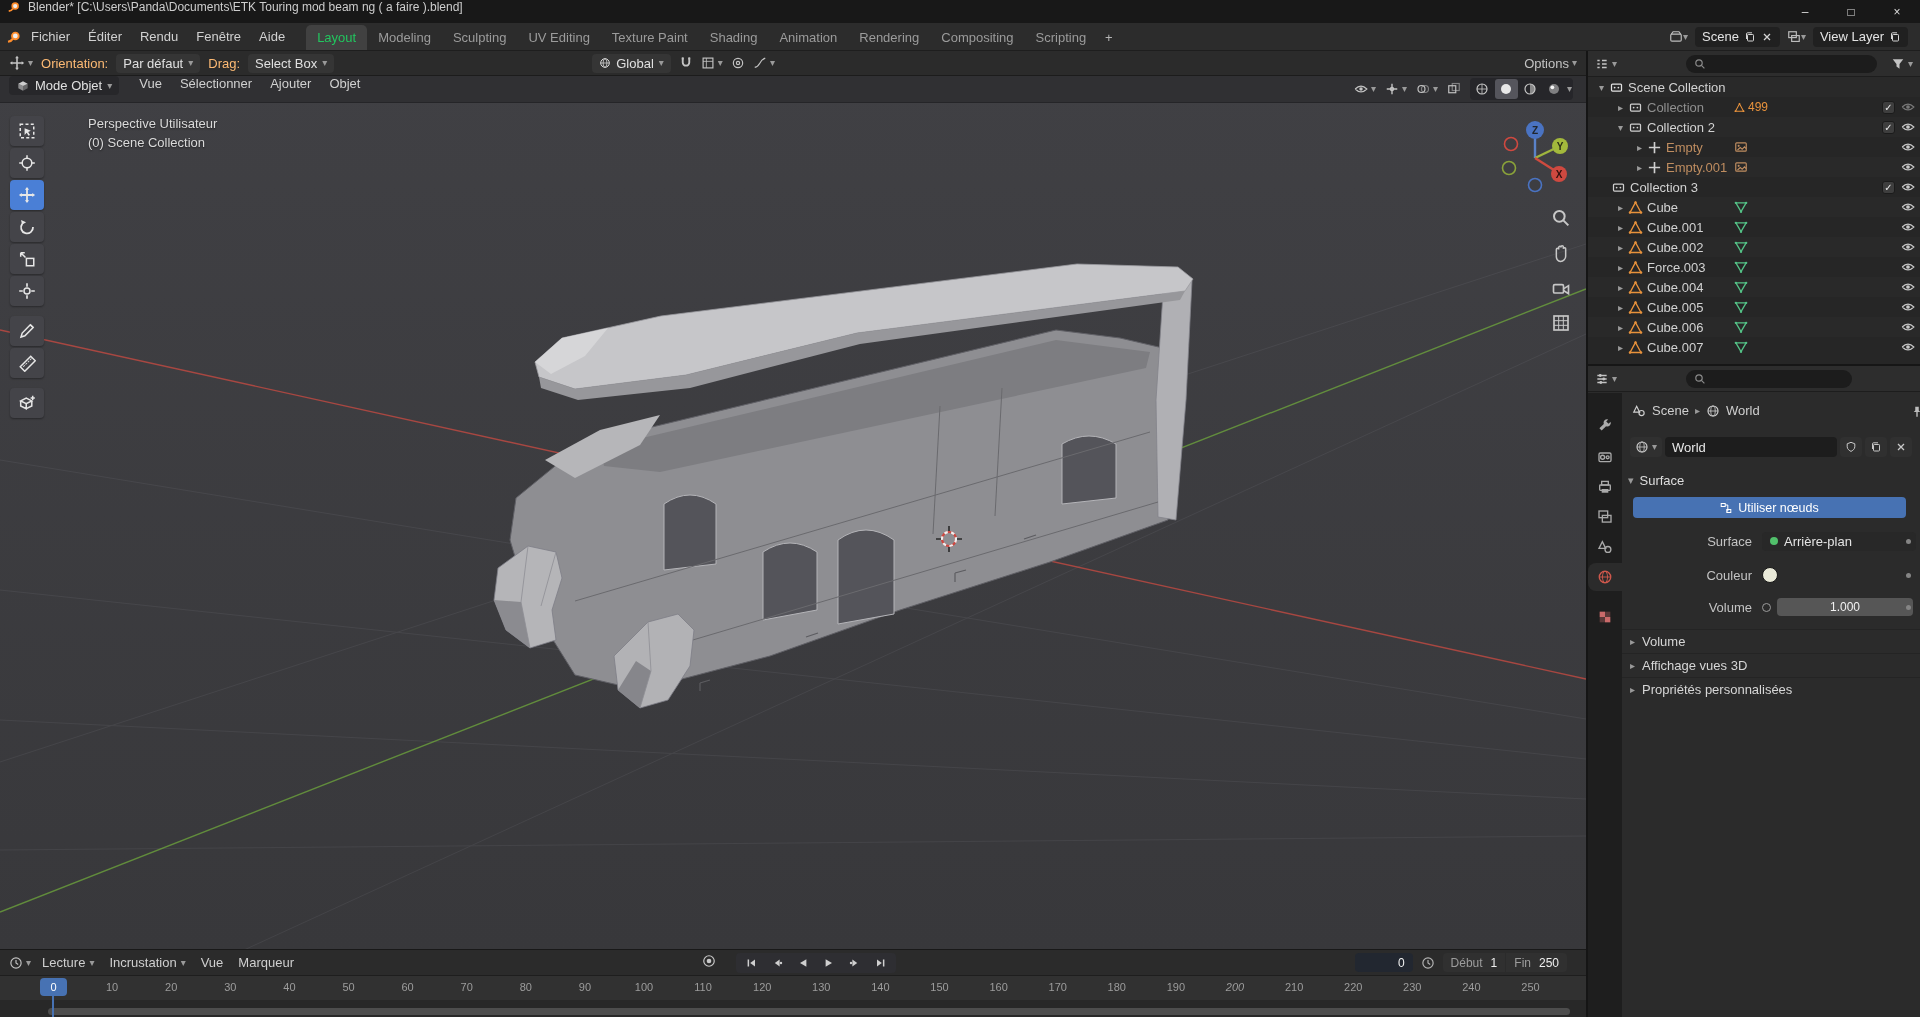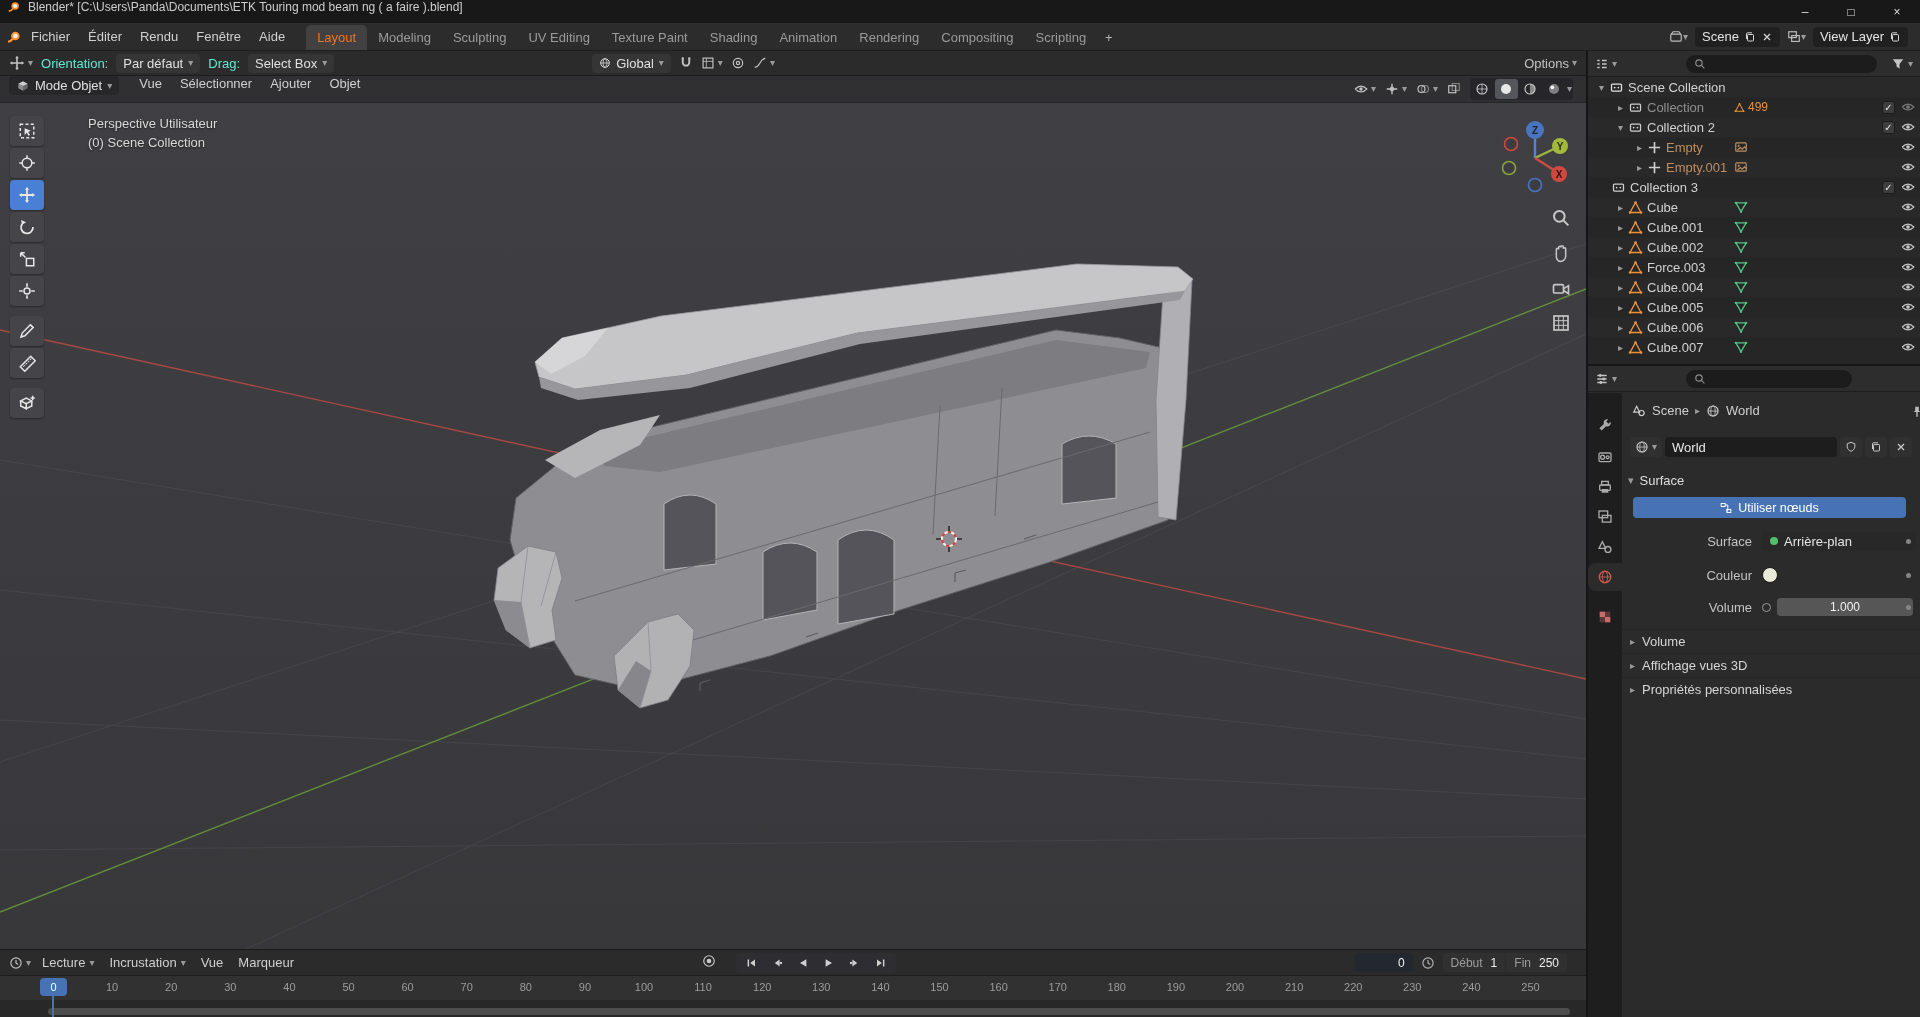--- a/index.html
+++ b/index.html
@@ -14,30 +14,30 @@
   .titlebar{position:absolute;left:0;top:0;right:0;height:23px;background:#181818;display:flex;
             align-items:flex-start;gap:7px;padding-left:7px;font-size:12px;color:#cdcdcd}
   .winbtns{margin-left:auto;display:flex;height:100%}
   .winbtn{width:46px;display:flex;align-items:center;justify-content:center;color:#dcdcdc;font-size:12px}
   
   .menubar{position:absolute;left:0;top:23px;right:0;height:28px;background:#2c2c2c;display:flex;
            align-items:center;border-bottom:1px solid #1e1e1e;box-sizing:border-box;padding-left:6px}
   .menu-item{padding:0 9px;color:#d0d0d0}
   .wtabs{display:flex;align-items:flex-end;height:100%;margin-left:12px}
   .wtab{padding:5px 11px 5px;color:#9b9b9b;border-radius:5px 5px 0 0;font-size:13px}
-  .wtab.active{background:#414141;color:#f97316}
+  .wtab.active{background:#414141;color:#22c55e}
   .addtab{color:#b5b5b5;padding:5px 8px}
   .mb-right{margin-left:auto;display:flex;align-items:center;gap:7px;padding-right:12px}
   .pill{display:flex;align-items:center;gap:5px;background:#202020;border-radius:4px;height:20px;padding:0 7px}
   .pill .val{color:#e3e3e3}
   .minibtn{display:flex;align-items:center;justify-content:center;color:#bdbdbd}
   
   .topbar{position:absolute;left:0;top:51px;width:1586px;height:25px;background:#2b2b2b;display:flex;
           align-items:center;gap:8px;padding:0 9px;box-sizing:border-box;border-bottom:1px solid #1c1c1c}
-  .label-dim{color:#5eead4}
+  .label-dim{color:#fdba74}
   .dropdown{display:flex;align-items:center;gap:5px;background:#353535;border-radius:4px;height:19px;
             padding:0 7px;color:#e0e0e0}
   
   .viewport{position:absolute;left:0;top:76px;width:1586px;height:873px;overflow:hidden;
             background:linear-gradient(#404044,#38383b)}
   .scene{position:absolute;left:0;top:0;width:100%;height:100%}
   .vp-header{position:absolute;left:0;top:0;right:0;height:27px;background:#303033;display:flex;
              gap:12px;padding:0 9px;border-bottom:1px solid #252528;box-sizing:border-box}
   .vp-menus{display:flex;gap:2px}
   .vp-menus .menu-item{padding:0 8px}
@@ -678,21 +678,21 @@
         <span class="tl-num" data-name="ruler-frame-label" style="left: 644px;">100</span>
         <span class="tl-num" data-name="ruler-frame-label" style="left: 703.1px;">110</span>
         <span class="tl-num" data-name="ruler-frame-label" style="left: 762.2px;">120</span>
         <span class="tl-num" data-name="ruler-frame-label" style="left: 821.3px;">130</span>
         <span class="tl-num" data-name="ruler-frame-label" style="left: 880.4px;">140</span>
         <span class="tl-num" data-name="ruler-frame-label" style="left: 939.5px;">150</span>
         <span class="tl-num" data-name="ruler-frame-label" style="left: 998.6px;">160</span>
         <span class="tl-num" data-name="ruler-frame-label" style="left: 1057.7px;">170</span>
         <span class="tl-num" data-name="ruler-frame-label" style="left: 1116.8px;">180</span>
         <span class="tl-num" data-name="ruler-frame-label" style="left: 1175.9px;">190</span>
-        <span class="tl-num" data-name="ruler-frame-label" style="left: 1235px;">200</span>
+        <span class="tl-num" data-name="ruler-frame-label" style="left: 1235px; font-style: italic;">200</span>
         <span class="tl-num" data-name="ruler-frame-label" style="left: 1294.1px;">210</span>
         <span class="tl-num" data-name="ruler-frame-label" style="left: 1353.2px;">220</span>
         <span class="tl-num" data-name="ruler-frame-label" style="left: 1412.3px;">230</span>
         <span class="tl-num" data-name="ruler-frame-label" style="left: 1471.4px;">240</span>
         <span class="tl-num" data-name="ruler-frame-label" style="left: 1530.5px;">250</span>
       </div>
     <div class="tl-tracks" data-name="timeline-tracks"></div>
     <div class="tl-scroll" data-name="timeline-scrollbar"></div>
     <div class="playhead-line" data-name="playhead-line"></div>
     <div class="playhead-box" data-name="playhead">

